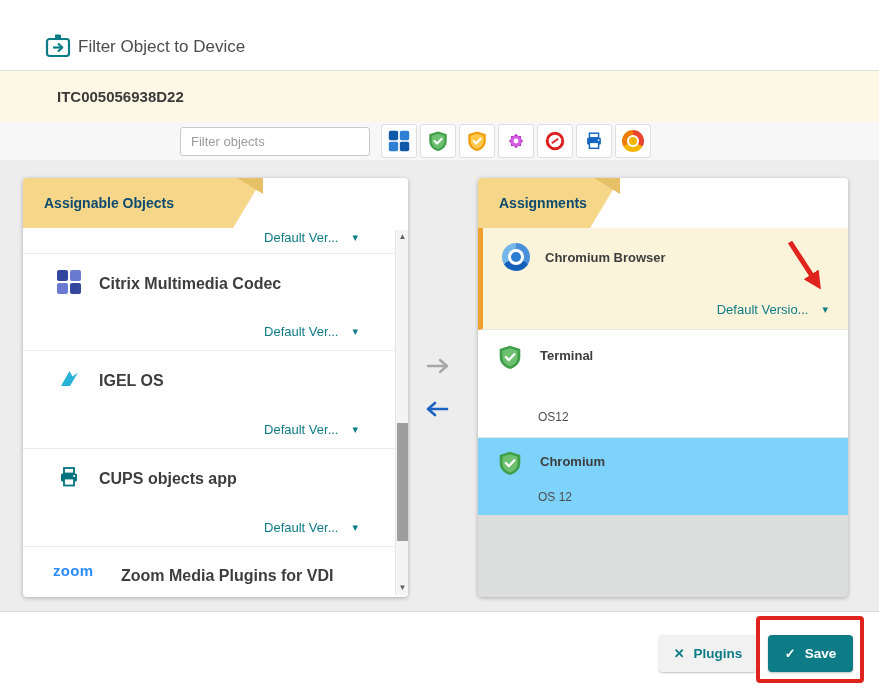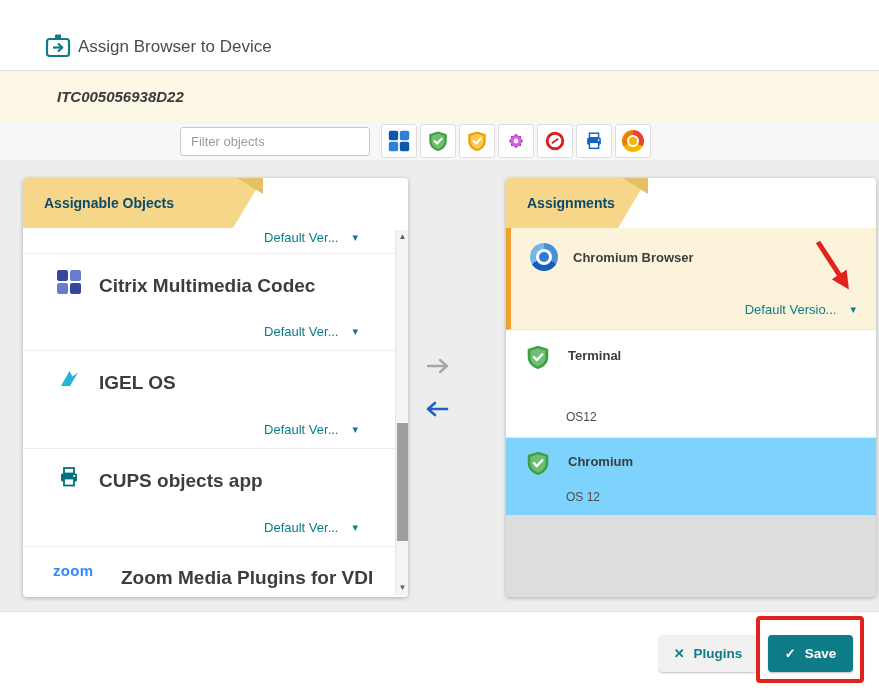--- a/index.html
+++ b/index.html
@@ -6,53 +6,53 @@
   *{box-sizing:border-box;font-family:"Liberation Sans",sans-serif;}
   .screen{position:relative;width:879px;height:690px;background:#fff;overflow:hidden;}
 
   
   .app-header{position:absolute;left:0;top:0;width:879px;height:70px;background:#fff;}
   .header-icon{position:absolute;left:44px;top:33px;width:28px;height:26px;}
   .app-title{position:absolute;left:78px;top:37px;font-size:17px;font-weight:500;color:#4c4c4c;}
   .hr1{position:absolute;left:0;top:70px;width:879px;height:1px;background:#e0e0e0;}
 
   
-  .device-bar{position:absolute;left:0;top:71px;width:879px;height:51px;background:#fdf8e6;font-style:italic;}
+  .device-bar{position:absolute;left:0;top:71px;width:879px;height:51px;background:#fdf8e6;}
   .device-id{position:absolute;left:57px;top:0;line-height:51px;font-size:15px;font-weight:700;color:#3a3a3a;}
 
   
   .filter-bar{position:absolute;left:0;top:122px;width:879px;height:39px;background:#f7f7f7;border-bottom:1px solid #ececec;}
   .filter-input{position:absolute;left:180px;top:5px;width:190px;height:29px;border:1px solid #c9c9c9;border-radius:3px;padding:0 10px;font-size:13px;color:#737373;background:#fff;outline:none;}
   .filter-input::placeholder{color:#9b9b9b;}
   .icon-strip{position:absolute;left:381px;top:2px;display:flex;gap:3px;}
   .icon-btn{width:36px;height:34px;background:#fff;border:1px solid #dedede;border-radius:3px;display:flex;align-items:center;justify-content:center;padding:0;cursor:pointer;}
 
   
   .main-bg{position:absolute;left:0;top:161px;width:879px;height:450px;background:#ededee;}
   .hr2{position:absolute;left:0;top:611px;width:879px;height:1px;background:#dcdcdc;}
 
   
   .panel{position:absolute;top:178px;height:419px;border-radius:4px;box-shadow:0 1px 4px rgba(0,0,0,.28);overflow:hidden;background:#fff;}
   .panel-left{left:23px;width:385px;}
-  .panel-right{left:478px;width:370px;background:#dcdedd;margin-left:28px;}
+  .panel-right{left:478px;width:370px;background:#dcdedd;}
   .panel-header{position:relative;height:50px;background:#fff;}
   .ribbon{position:absolute;left:0;top:0;height:50px;background:#f6d78a;display:flex;align-items:center;padding-left:21px;font-size:14px;font-weight:700;color:#0c4a6e;}
   .ribbon-left{width:240px;clip-path:polygon(0 0,100% 0,calc(100% - 30px) 100%,0 100%);}
   .ribbon-right{width:142px;clip-path:polygon(0 0,100% 0,calc(100% - 30px) 100%,0 100%);}
   .fold{position:absolute;top:0;width:26px;height:16px;background:#e6c066;clip-path:polygon(0 0,100% 0,100% 100%);}
   .fold-left{left:214px;}
   .fold-right{left:116px;}
 
   
   .obj-row{position:relative;background:#fff;border-bottom:1px solid #ececec;}
   .row-partial{height:26px;overflow:hidden;}
   .row-std{height:97px;}
   .row-zoom{height:47px;border-bottom:none;}
   .row-icon{position:absolute;left:34px;top:16px;}
-  .row-title{position:absolute;left:76px;top:21px;font-size:19px;font-weight:700;color:#3d3d3d;white-space:nowrap;}
+  .row-title{position:absolute;left:76px;top:21px;font-size:16px;font-weight:700;color:#3d3d3d;white-space:nowrap;}
   .row-version{position:absolute;right:50px;bottom:11px;display:flex;align-items:center;gap:14px;color:#0d7c87;font-size:13px;cursor:pointer;}
   .row-version.top{top:2px;bottom:auto;}
   .caret{font-size:11px;color:#0d7c87;}
   .zoom-word{position:absolute;left:30px;top:15px;font-size:15px;font-weight:700;color:#2d8cff;letter-spacing:.3px;}
   .zoom-title{left:98px;top:20px;}
 
   
   .scrollbar{position:absolute;right:0;top:52px;width:13px;height:365px;background:#f4f4f4;border-left:1px solid #e6e6e6;}
   .sb-arrow{position:absolute;left:0;width:13px;height:14px;font-size:8px;color:#5f5f5f;text-align:center;line-height:14px;cursor:pointer;}
   .sb-up{top:0;}
@@ -111,21 +111,21 @@
 
   <div class="app-header">
     <span class="header-icon">
       <svg width="28" height="26" viewBox="0 0 28 26">
         <rect x="3" y="6" width="22" height="17" rx="2.5" fill="none" stroke="#0d7c87" stroke-width="2.2"></rect>
         <rect x="11" y="1.5" width="6" height="4.5" rx="1" fill="#0d7c87"></rect>
         <line x1="9" y1="14.5" x2="17" y2="14.5" stroke="#0d7c87" stroke-width="2.2"></line>
         <polyline points="14,10.5 18.3,14.5 14,18.5" fill="none" stroke="#0d7c87" stroke-width="2.2" stroke-linejoin="round"></polyline>
       </svg>
     </span>
-    <span class="app-title">Assign Browser to Device</span>
+    <span class="app-title">Filter Object to Device</span>
   </div>
   <div class="hr1"></div>
 
   <div class="device-bar">
     <span class="device-id">ITC005056938D22</span>
   </div>
 
   <div class="filter-bar">
     <input class="filter-input" type="text" placeholder="Filter objects" style="">
     <div class="icon-strip">

